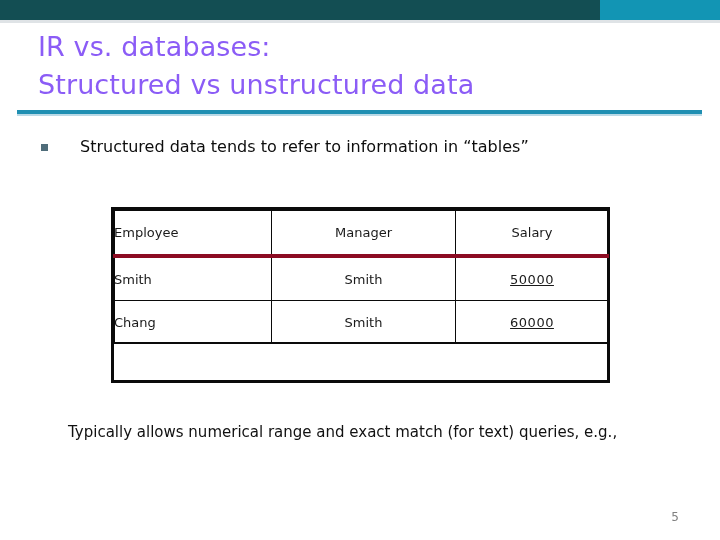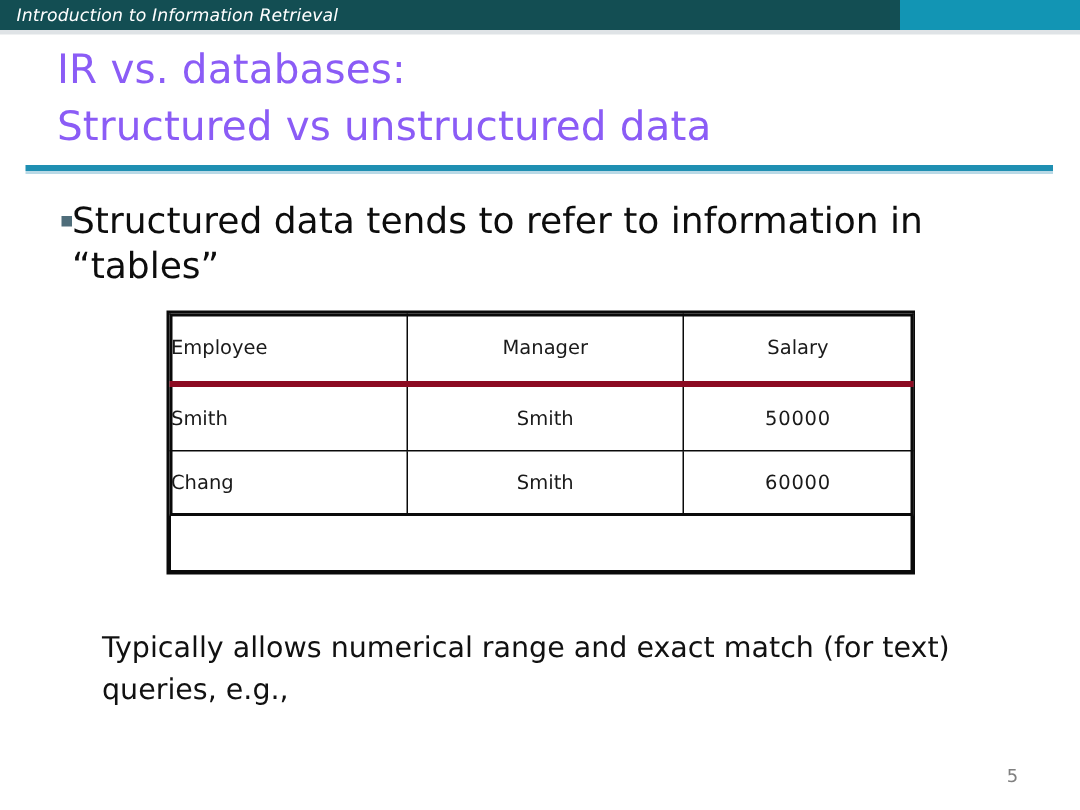--- a/index.html
+++ b/index.html
@@ -99,22 +99,22 @@
   .bullet-mark {
     position: absolute;
     left: 5px;
     top: 12px;
     width: 7px;
     height: 7px;
     background: #4f6d7a;
   }
   .bullet-text {
     display: block;
-    margin-left: 12px;
-    font-size: 24px;
+    margin-left: 44px;
+    font-size: 16px;
     line-height: 30px;
     color: #0d0d0d;
   }
 
   
   .data-table {
     position: absolute;
     left: 113px;
     top: 209px;
     width: 495px;
@@ -150,31 +150,31 @@
     left: 111px;
     top: 207px;
     width: 499px;
     height: 176px;
     border: 3px solid #0a0a0a;
     box-sizing: border-box;
     pointer-events: none;
   }
   .cell-left  { text-align: left;  padding-left: 20px; }
   .cell-center{ text-align: center; }
-  .cell-num   { text-align: center; letter-spacing: 0.5px; }
+  .cell-num   { text-align: center; letter-spacing: 0.5px; text-decoration: underline; }
   .hdr-left   { text-align: left;  padding-left: 26px; }
   .hdr-center { text-align: center; }
 
   
   .closing {
     position: absolute;
     left: 68px;
     top: 418px;
     width: 610px;
-    font-size: 19px;
+    font-size: 15px;
     line-height: 28px;
     color: #111111;
   }
   .closing .ital {
     display: block;
     font-style: italic;
   }
 
   
   .page-num {
@@ -186,21 +186,20 @@
     font-size: 12px;
     color: #808080;
   }
 </style>
 </head>
 <body>
 
 <div class="banner">
   <div class="banner-dark"></div>
   <div class="banner-light"></div>
-  <div class="banner-title">Introduction to Information Retrieval</div>
 </div>
 <div class="banner-underline"></div>
 
 <div class="slide-title">
   <span class="l1">IR vs. databases:</span>
   <span class="l2">Structured vs unstructured data</span>
 </div>
 
 <div class="title-rule"></div>
 <div class="title-rule-shadow"></div>

